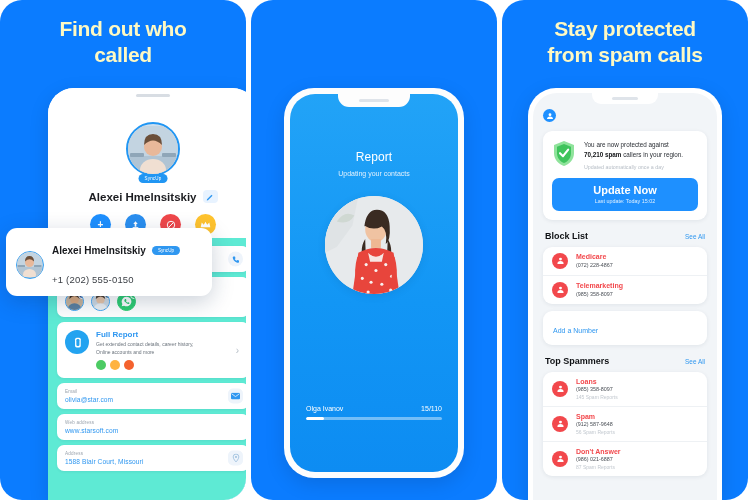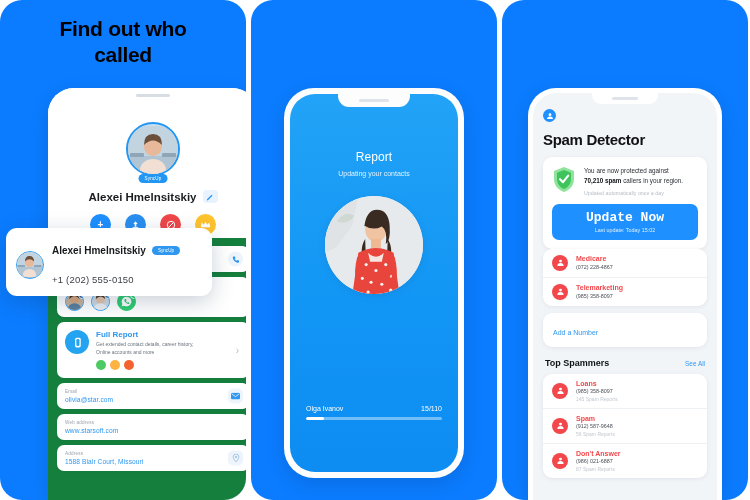--- a/index.html
+++ b/index.html
@@ -17,21 +17,21 @@
     background:#0B7CFF;
     border-radius:22px;
     overflow:hidden;
     flex:0 0 auto;
   }
 
   
   .headline{
     position:absolute;left:0;right:0;top:16px;
     text-align:center;
-    color:#000000;
+    color:#fef9c3;
     font-weight:bold;
     font-size:21px;
     line-height:1.22;
     letter-spacing:-0.3px;
     padding:0 24px;
     box-sizing:border-box;
     white-space:pre-line;
   }
 
   
@@ -78,21 +78,21 @@
   .c-red{background:#f0474a;}
   .c-yellow{background:#ffc32e;}
 
   .card{background:#ffffff;border-radius:7px;margin:5px 9px;padding:6px 8px;box-shadow:0 1px 3px rgba(17,40,70,.07);}
   .sect{position:relative;}
   .lbl-mini{font-size:4.6px;color:#9aa3ad;letter-spacing:.2px;}
   .val-blue{font-size:6.6px;color:#2f97f0;margin-top:2px;letter-spacing:.1px;}
   .row-icon{position:absolute;right:6px;top:50%;transform:translateY(-50%);width:15px;height:15px;border-radius:50%;background:#eef4fb;display:flex;align-items:center;justify-content:center;}
   .row-icon.sq{border-radius:5px;}
 
-  .p1-scroll{position:absolute;left:0;right:0;top:150px;bottom:0;background:#15803d;padding-top:3px;overflow:hidden;}
+  .p1-scroll{position:absolute;left:0;right:0;top:150px;bottom:0;background:#5eead4;padding-top:3px;overflow:hidden;}
 
   .social-icons{display:flex;gap:7px;margin-top:4px;}
   .soc{position:relative;width:19px;height:19px;border-radius:50%;border:1.6px solid #39a0f0;box-sizing:border-box;overflow:hidden;background:linear-gradient(#cfe0ee,#b3c8d8);}
   .soc.wa{border-color:#2ecc71;background:#2ecc71;display:flex;align-items:center;justify-content:center;}
   .badge{position:absolute;right:-3px;top:-2px;width:8px;height:8px;border-radius:50%;display:flex;align-items:center;justify-content:center;color:#fff;font-size:5px;font-weight:bold;border:1px solid #fff;box-sizing:border-box;}
   .b-fb{background:#3b5998;}
   .b-li{background:#4a6c8c;}
   .b-wa{background:#2ecc71;}
 
   .full-report{display:flex;align-items:flex-start;gap:7px;position:relative;padding:2px 0;}
@@ -142,21 +142,21 @@
   .p3-notch{position:absolute;top:0;left:50%;transform:translateX(-50%);width:66px;height:11px;background:#ffffff;border-radius:0 0 9px 9px;z-index:4;}
   .p3-speaker{position:absolute;top:4px;left:50%;transform:translateX(-50%);width:26px;height:2.5px;border-radius:2px;background:#dfe4ea;z-index:5;}
   .user-ico{width:13px;height:13px;border-radius:50%;background:#1e90ff;display:flex;align-items:center;justify-content:center;margin-top:4px;}
   .p3-title{font-size:15px;font-weight:bold;color:#101215;margin-top:9px;letter-spacing:-0.3px;}
   .protect-card{background:#fff;border-radius:9px;margin-top:9px;padding:9px 9px 9px;box-shadow:0 1px 4px rgba(17,40,70,.08);}
   .protect-top{display:flex;gap:8px;align-items:flex-start;}
   .protect-txt{font-size:6.3px;color:#2b2f35;line-height:1.55;}
   .protect-txt b{color:#101215;}
   .protect-note{font-size:5.3px;color:#b6bdc5;margin-top:4px;}
   .update-btn{margin-top:8px;background:#1e90ff;border-radius:7px;text-align:center;padding:6px 4px 7px;}
-  .update-btn .t{color:#fff;font-size:13px;font-weight:bold;font-family:Liberation Mono, monospace;}
+  .update-btn .t{color:#fff;font-size:11px;font-weight:bold;}
   .update-btn .s{color:#dceeff;font-size:5.4px;margin-top:2px;}
   .sect-head{display:flex;justify-content:space-between;align-items:baseline;margin:11px 2px 6px;}
   .sect-head .h{font-size:9px;font-weight:bold;color:#101215;}
   .sect-head .a{font-size:6.4px;color:#2f97f0;}
   .list-card{background:#fff;border-radius:9px;box-shadow:0 1px 4px rgba(17,40,70,.08);overflow:hidden;}
   .sp-row{display:flex;align-items:center;gap:8px;padding:6px 9px;}
   .sp-row + .sp-row{border-top:1px solid #eef1f4;}
   .sp-ava{width:16px;height:16px;border-radius:50%;background:#f2484c;display:flex;align-items:center;justify-content:center;flex:0 0 auto;}
   .sp-name{font-size:7px;color:#f2484c;font-weight:bold;}
   .sp-num{font-size:5.4px;color:#4a4f56;margin-top:1.5px;}
@@ -402,34 +402,35 @@
           </div>
           <div class="progress-bar">
             <div class="progress-fill" id="p2fill" style="width: 13.6%;"></div>
           </div>
         </div>
       </div>
     </div>
   </div>
 
   <div class="panel" id="p3">
+    <div class="headline">Stay protected
+from spam calls</div>
 
     <div class="phone">
       <div class="p3-screen">
         <div class="p3-notch"></div>
         <div class="p3-speaker"></div>
 
         <div class="user-ico">
           <svg width="8" height="8" viewBox="0 0 16 16">
               <circle cx="8" cy="5.5" r="2.8" fill="#fff"></circle>
               <path d="M2 14 q0 -5 6 -5 q6 0 6 5z" fill="#fff"></path>
             </svg>
         </div>
 
-        <div class="p3-title">Spam Detector</div>
 
         <div class="protect-card">
           <div class="protect-top">
             <svg width="24" height="27" viewBox="0 0 24 27" style="flex:0 0 auto;">
               <path d="M12 1 L22 5 V13 C22 20 17 24.5 12 26 C7 24.5 2 20 2 13 V5z" fill="#8fe39b"></path>
               <path d="M12 4 L19 6.8 V13 C19 18.4 15.4 21.9 12 23 C8.6 21.9 5 18.4 5 13 V6.8z" fill="#3fc45c"></path>
               <path d="M8 13.2 L11 16.2 L16.2 9.6" fill="none" stroke="#fff" stroke-width="2.1" stroke-linecap="round" stroke-linejoin="round"></path>
             </svg>
             <div style="flex:1;">
               <div class="protect-txt">
@@ -438,20 +439,24 @@
               </div>
               <div class="protect-note">Updated automatically once a day</div>
             </div>
           </div>
           <div class="update-btn">
             <div class="t">Update Now</div>
             <div class="s">Last update: Today 15:02</div>
           </div>
         </div>
 
+        <div class="sect-head">
+          <div class="h">Block List</div>
+          <div class="a">See All</div>
+        </div>
 
         <div class="list-card">
           <div class="sp-row">
             <div class="sp-ava">
               <svg width="9" height="9" viewBox="0 0 16 16">
                   <circle cx="8" cy="5.5" r="2.6" fill="#fff"></circle>
                   <path d="M2.5 14 q0 -5 5.5 -5 q5.5 0 5.5 5z" fill="#fff"></path>
                 </svg>
             </div>
             <div style="flex:1;">

